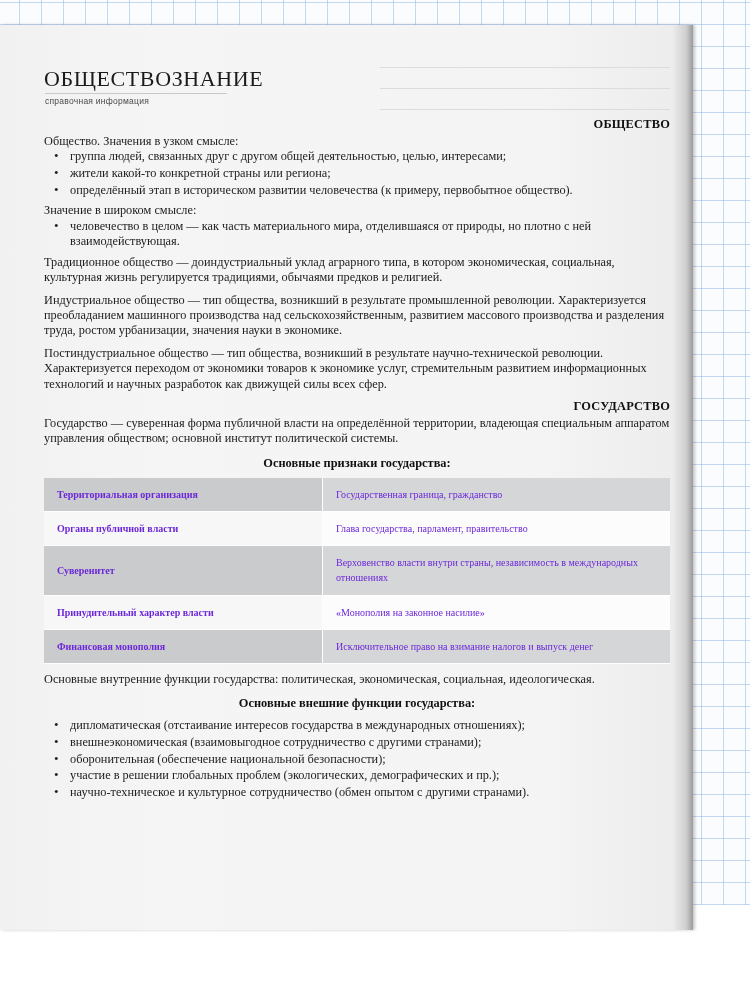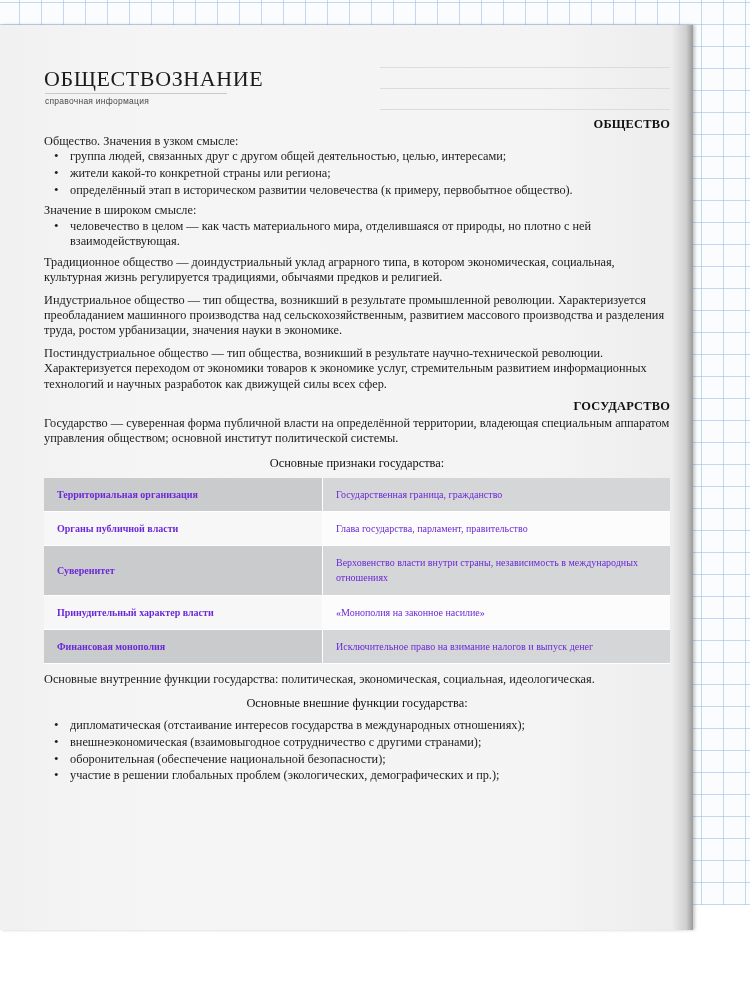--- a/index.html
+++ b/index.html
@@ -102,21 +102,21 @@
   .section-head {
     text-align: right;
     font-weight: bold;
     font-size: 12.4px;
     color: #111;
     margin: 0 0 2px 0;
     letter-spacing: .2px;
   }
   .sub-head {
     text-align: center;
-    font-weight: normal;
+    font-weight: bold;
     font-size: 12.4px;
     color: #111;
     margin: 9px 0 7px 0;
   }
   p.body {
     margin: 0 0 0 0;
     font-size: 12.3px;
     line-height: 15.4px;
     color: #1c1c1c;
     text-align: left;
@@ -278,16 +278,19 @@
       </li>
       <li>
         <span>внешнеэкономическая (взаимовыгодное сотрудничество с другими странами);</span>
       </li>
       <li>
         <span>оборонительная (обеспечение национальной безопасности);</span>
       </li>
       <li>
         <span>участие в решении глобальных проблем (экологических, демографических и пр.);</span>
       </li>
+      <li>
+        <span>научно-техническое и культурное сотрудничество (обмен опытом с другими странами).</span>
+      </li>
     </ul>
 
   </div>
 </div>
 
 </body></html>

